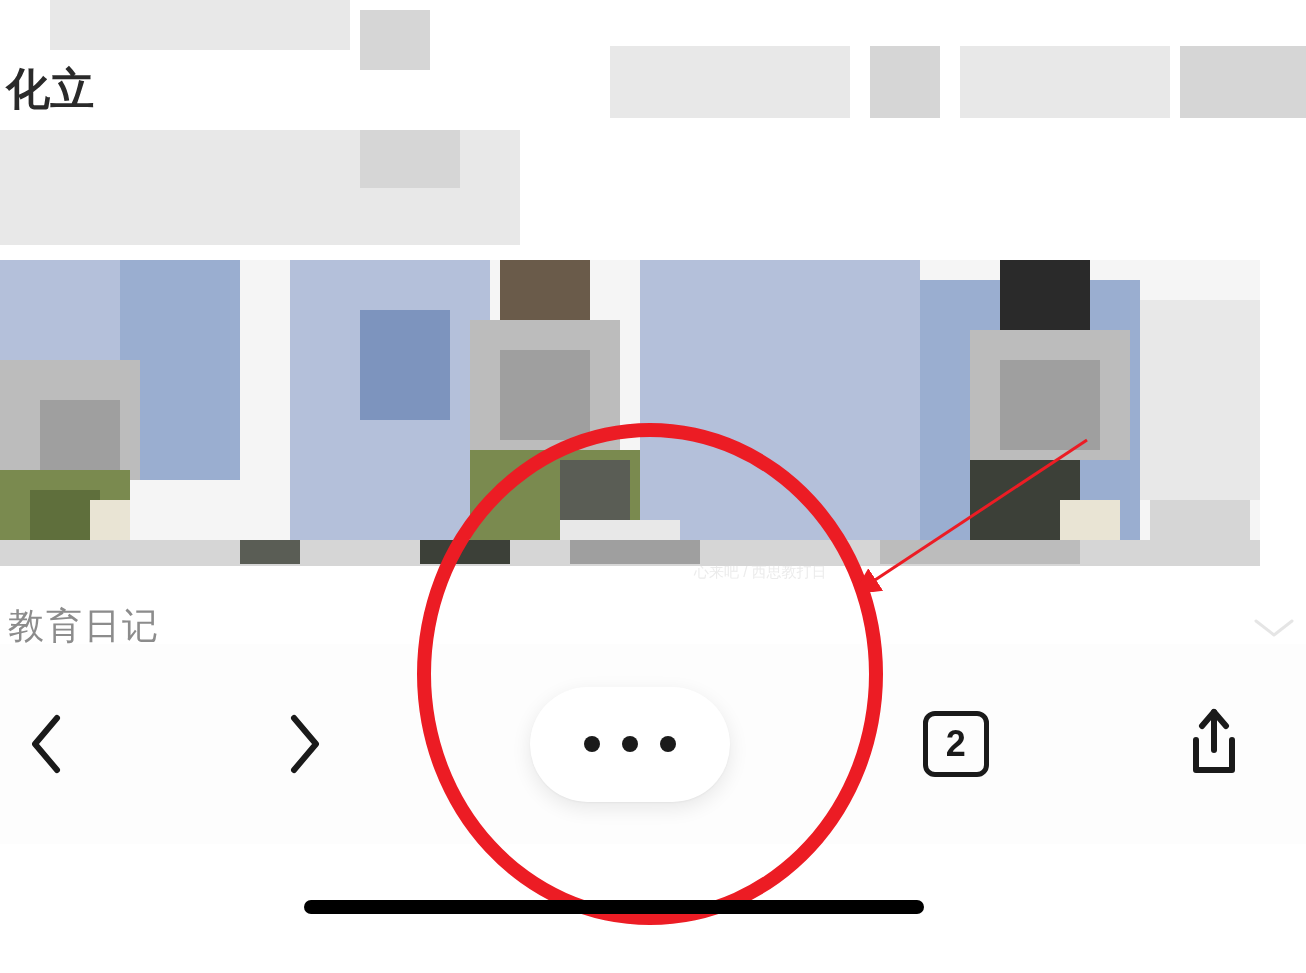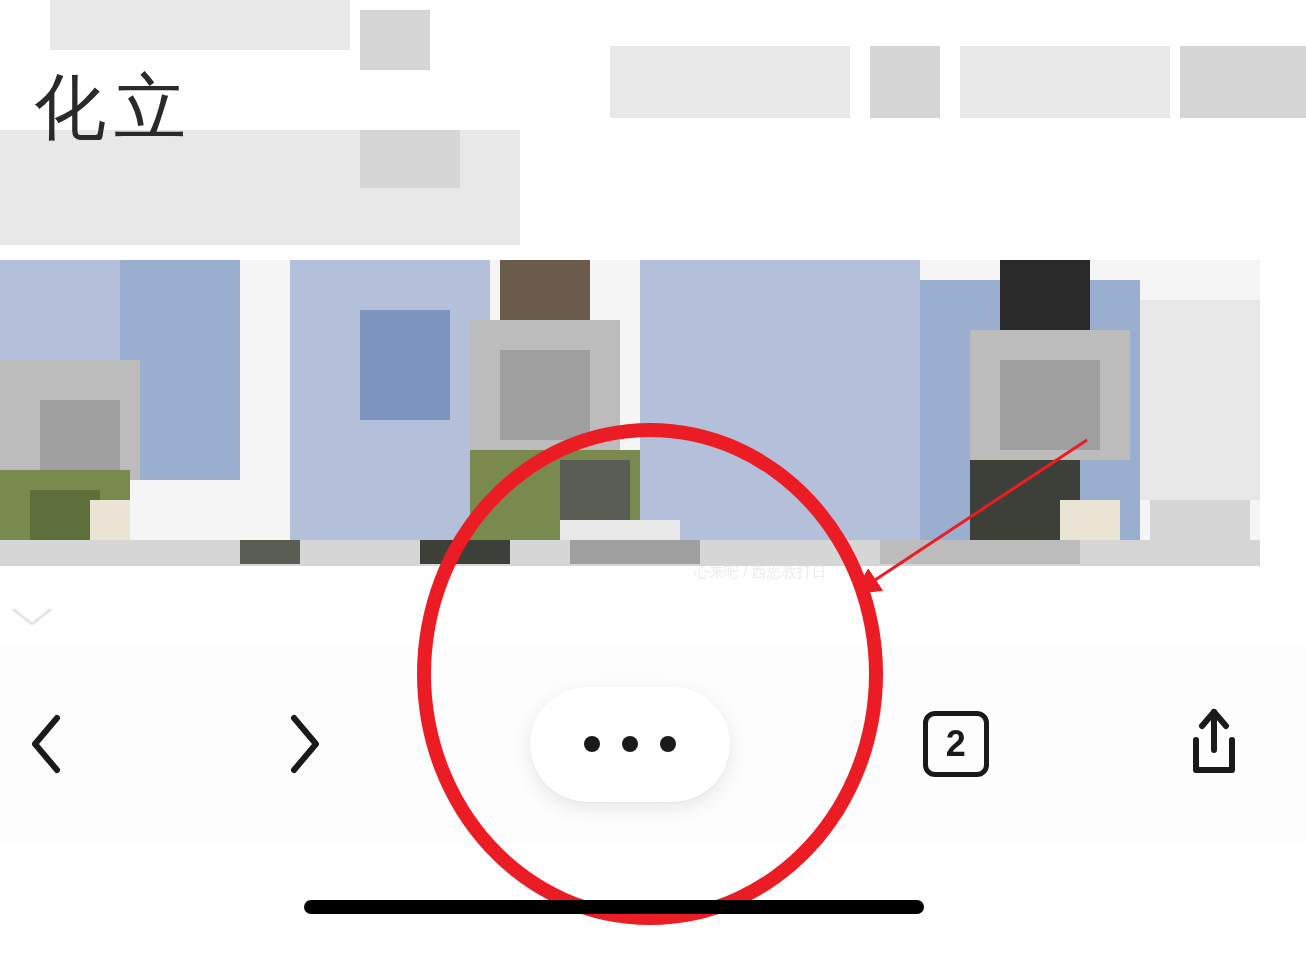--- a/index.html
+++ b/index.html
@@ -20,21 +20,21 @@
     .c-blue3   { background: #7d94be; }
     .c-dark1   { background: #5a5d55; }
     .c-dark2   { background: #3c4038; }
     .c-dark3   { background: #2a2a2a; }
     .c-brown1  { background: #6a5b4a; }
     .c-green1  { background: #7a8a4f; }
     .c-green2  { background: #5f6f3c; }
     .c-cream   { background: #e9e4d4; }
 
     
-    .glyph { position: absolute; top: 60px; left: 6px; font-size: 72px; font-weight: 400; color: #2a2a2a; letter-spacing: -6px; white-space: nowrap; margin-left: 28px; }
+    .glyph { position: absolute; top: 60px; left: 6px; font-size: 44px; font-weight: 700; color: #2a2a2a; letter-spacing: -6px; white-space: nowrap; }
 
     
     .photo-overlay-text { position: absolute; top: 547px; left: 694px; font-size: 15px; color: #dcdcdc; opacity: .55; margin-top: 16px; }
 
     
     .caption-row {
       position: absolute;
       top: 592px;
       left: 0; right: 0;
       padding: 10px 8px 0 8px;
@@ -158,20 +158,21 @@
 
     <div class="px c-gray3" style="left:0;    top:540px; width:1260px; height:26px;"></div>
     <div class="px c-dark1" style="left:240px;top:540px; width:60px;  height:24px;"></div>
     <div class="px c-dark2" style="left:420px;top:540px; width:90px;  height:24px;"></div>
     <div class="px c-gray5" style="left:570px;top:540px; width:130px; height:24px;"></div>
     <div class="px c-gray4" style="left:880px;top:540px; width:200px; height:24px;"></div>
     <span class="photo-overlay-text">心来吧 / 西思教打日</span>
   </div>
 
   <div class="caption-row">
+    <span class="caption-text">教育日记</span>
     <span class="chevron-down">
       <svg viewBox="0 0 48 28" fill="none" stroke="#8c8c8c" stroke-width="3" stroke-linecap="round" stroke-linejoin="round">
         <polyline points="6,8 24,22 42,8"></polyline>
       </svg>
     </span>
   </div>
 
   <div class="divider"></div>
 
   <div class="toolbar">

